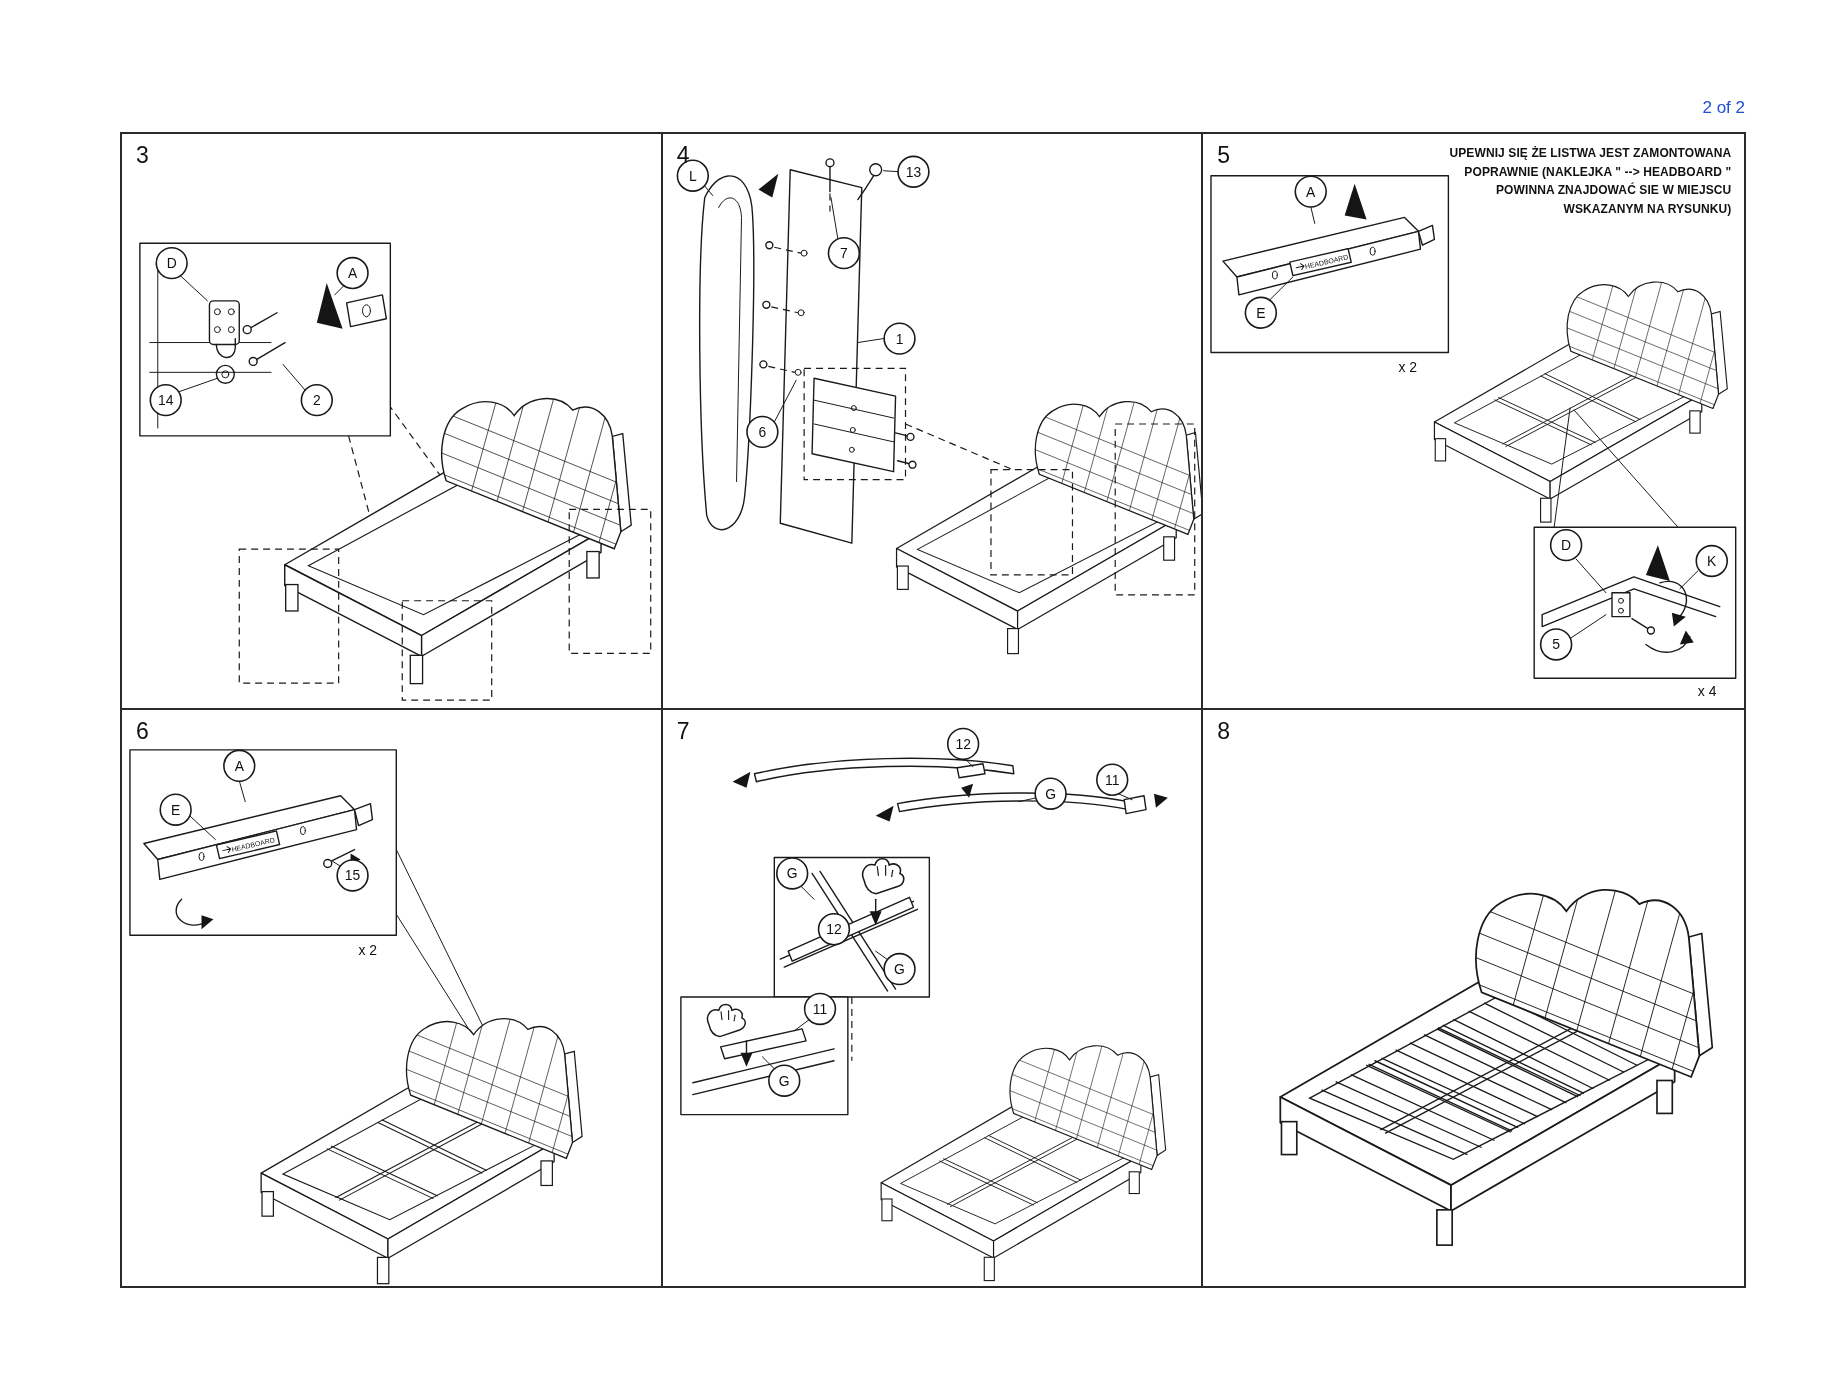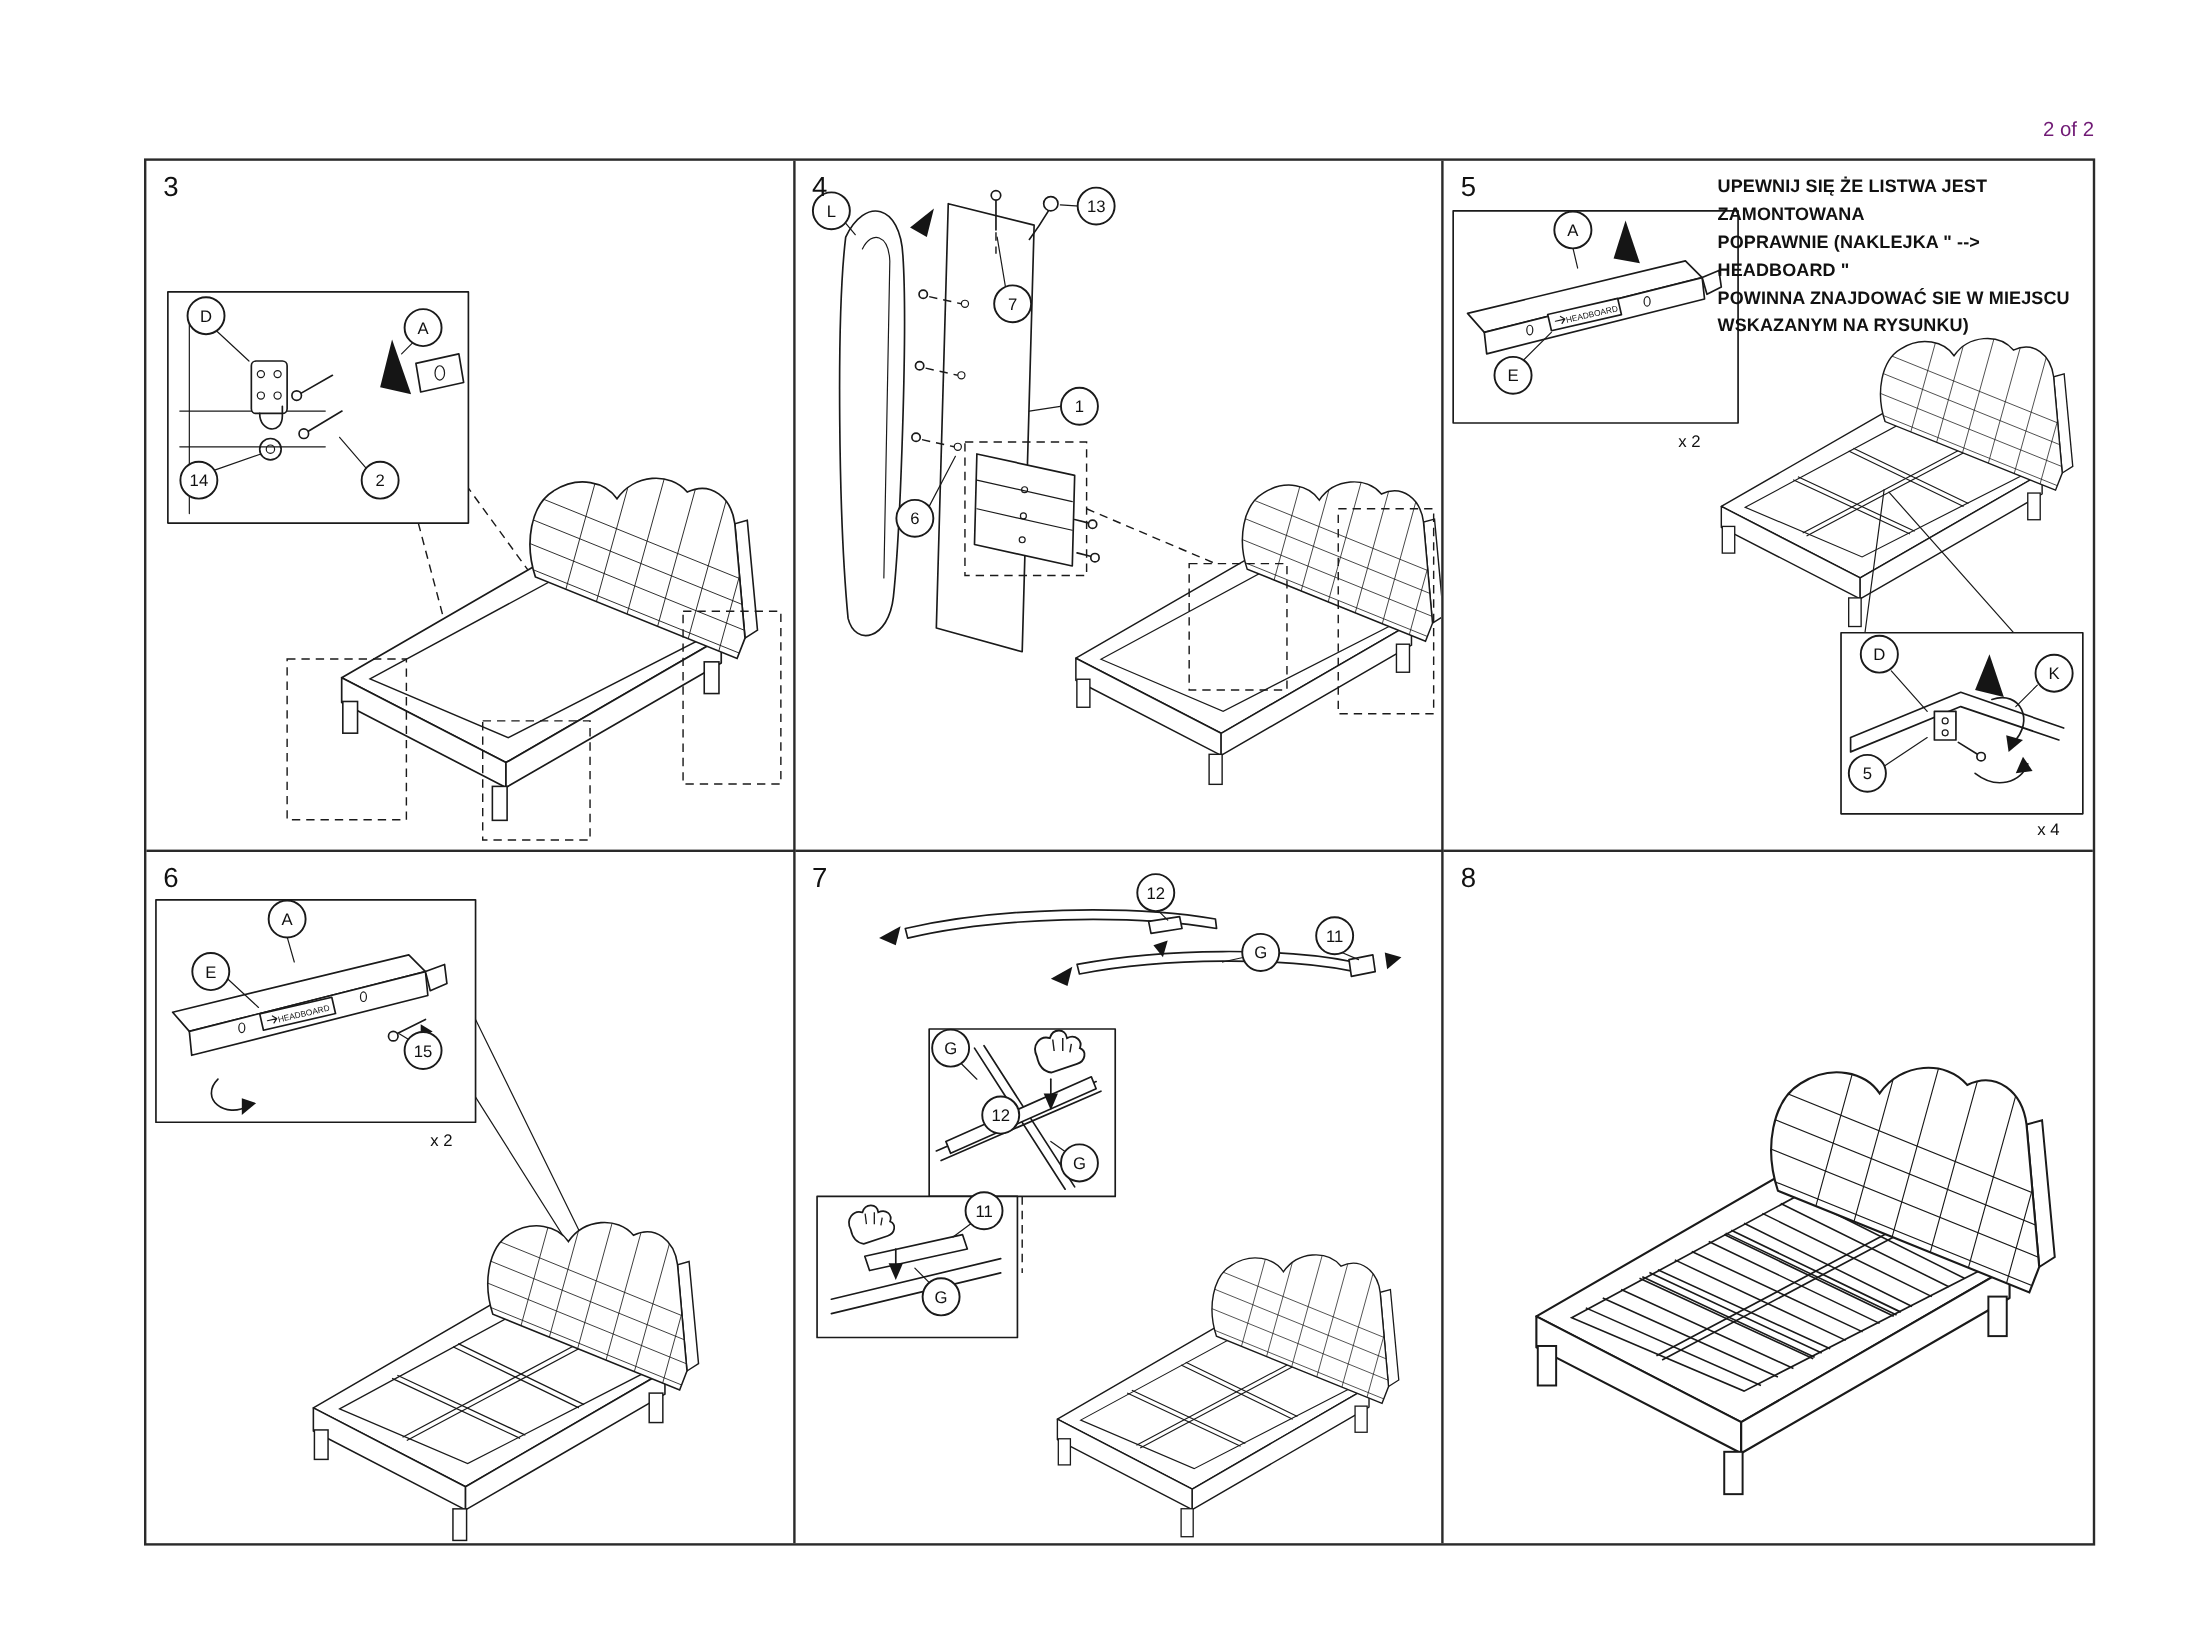--- a/index.html
+++ b/index.html
@@ -1,29 +1,29 @@
 <!DOCTYPE html>
 <html><head>
 <meta charset="utf-8">
 <style>
   * { margin:0; padding:0; box-sizing:border-box; }
   html,body { background:#fff; }
   body { font-family:"Liberation Sans", sans-serif; color:#1a1a1a; }
   .sheet { position:relative; width:1833px; height:1374px; background:#fff; overflow:hidden; }
-  .page-label { position:absolute; top:98px; right:88px; font-size:17px; color:#701a75; }
+  .page-label { position:absolute; top:98px; right:88px; font-size:17px; color:#1d4ed8; }
   .border-box { position:absolute; left:120px; top:132px; width:1626px; height:1156px;
                 border:2px solid #2a2a2a; display:grid;
                 grid-template-columns:1fr 1fr 1fr; grid-template-rows:1fr 1fr; background:#fff; }
   .panel { position:relative; border-right:2px solid #2a2a2a; overflow:hidden; }
   .panel:nth-child(3n) { border-right:none; }
   .panel:nth-child(-n+3) { border-bottom:2px solid #2a2a2a; }
   .panel-number { position:absolute; top:8px; left:14px; font-size:23px; color:#111; z-index:3; }
   .panel svg.scene { position:absolute; left:0; top:0; width:100%; height:100%; z-index:1; }
-  .note { position:absolute; top:10px; left:228px; width:300px; font-size:15px; font-weight:bold;
-          line-height:1.55; white-space:pre-line; z-index:2; color:#111; letter-spacing:.1px; }
+  .note { position:absolute; top:10px; left:228px; width:300px; font-size:12px; font-weight:bold;
+          line-height:1.55; white-space:pre-line; z-index:2; color:#111; letter-spacing:.1px;text-align:right; }
   .ln   { fill:none; stroke:#1a1a1a; stroke-width:1.4; stroke-linecap:round; stroke-linejoin:round; }
   .thin { stroke-width:1; }
   .fw   { fill:#fff; stroke:#1a1a1a; stroke-width:1.4; stroke-linejoin:round; }
   .dash { fill:none; stroke:#1a1a1a; stroke-width:1.2; stroke-dasharray:7 5; }
   .blk  { fill:#151515; stroke:none; }
   .callout text { font-size:14px; text-anchor:middle; fill:#111; font-family:"Liberation Sans",sans-serif; }
   .mult { font-size:14px; fill:#111; font-family:"Liberation Sans",sans-serif; }
   .sticker-text { font-size:7px; text-anchor:middle; fill:#111; font-family:"Liberation Sans",sans-serif; }
 </style>
 </head>

